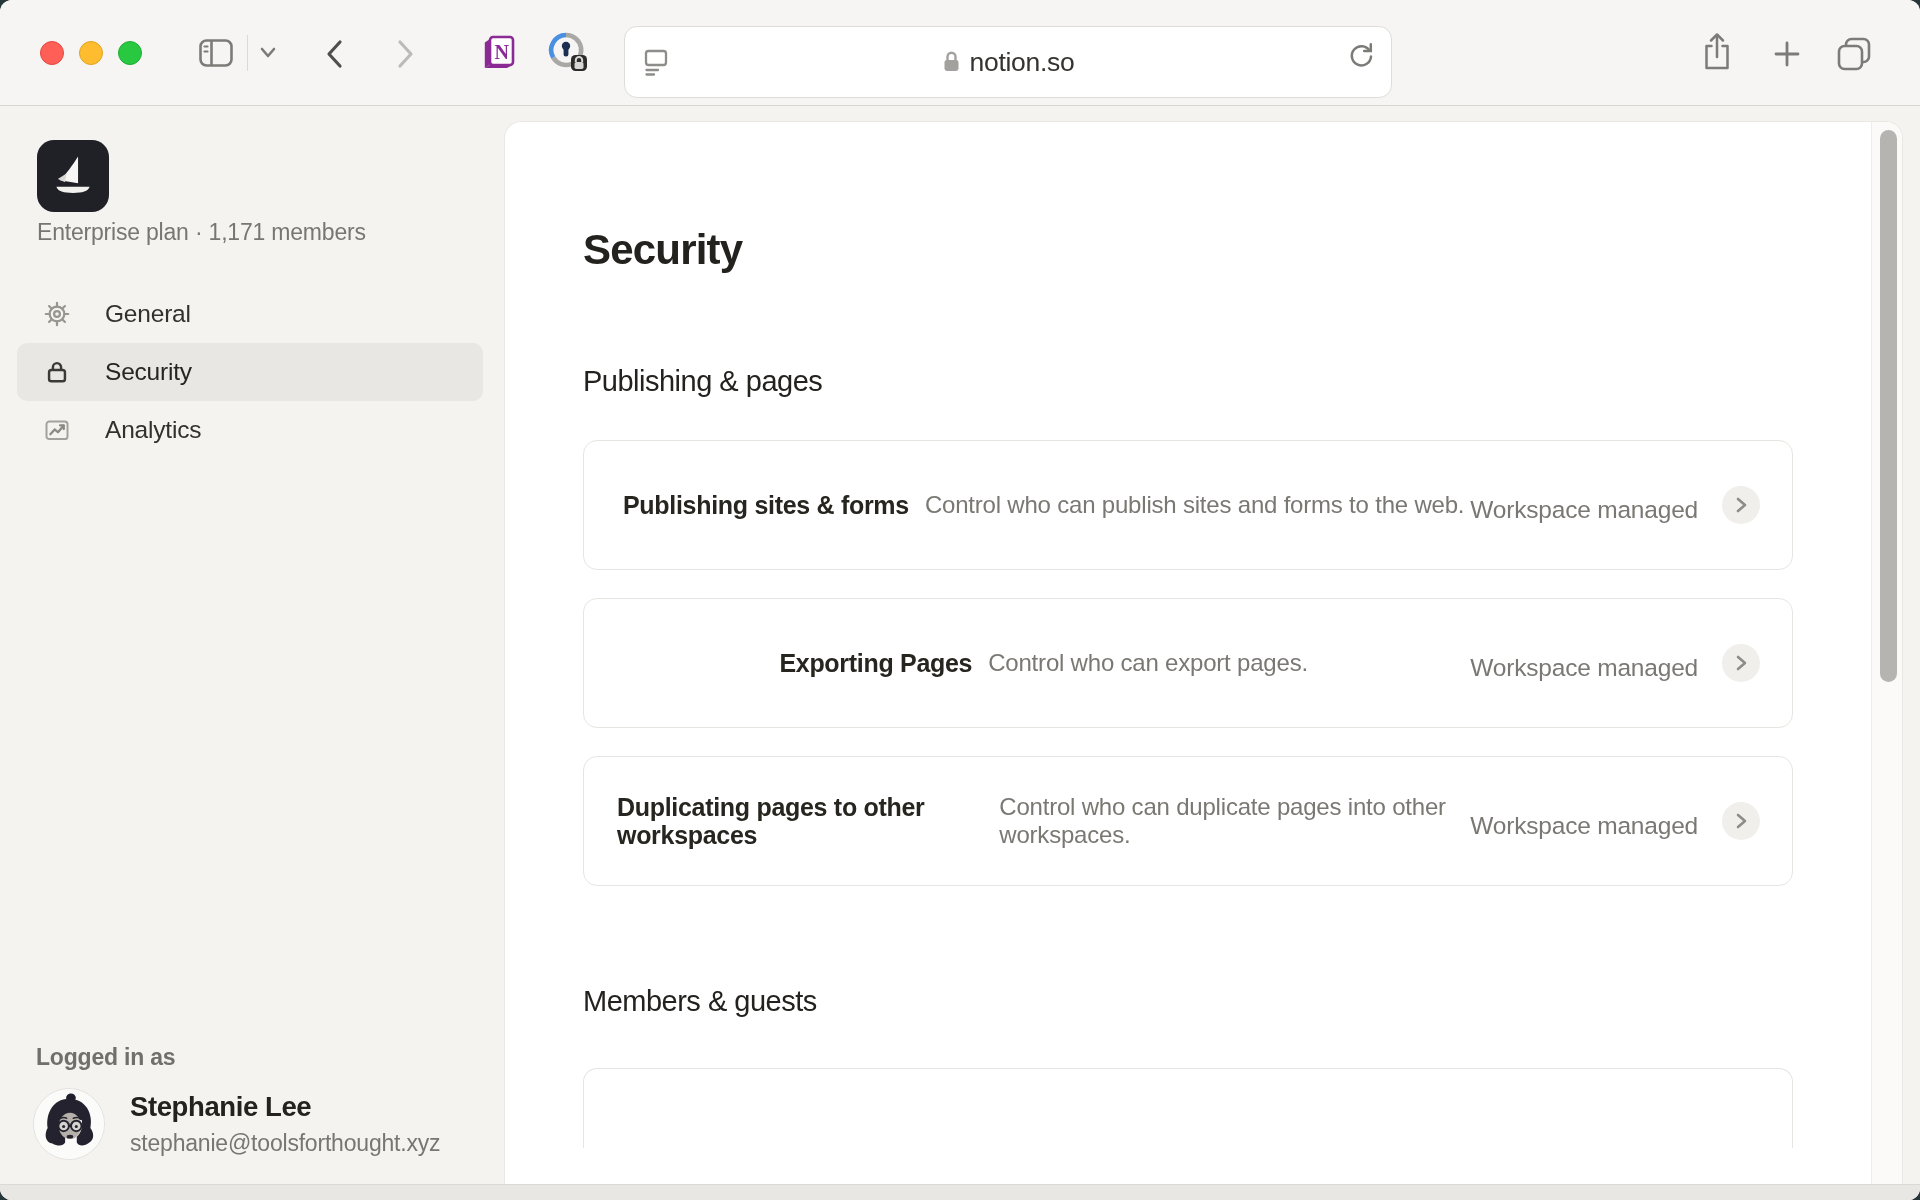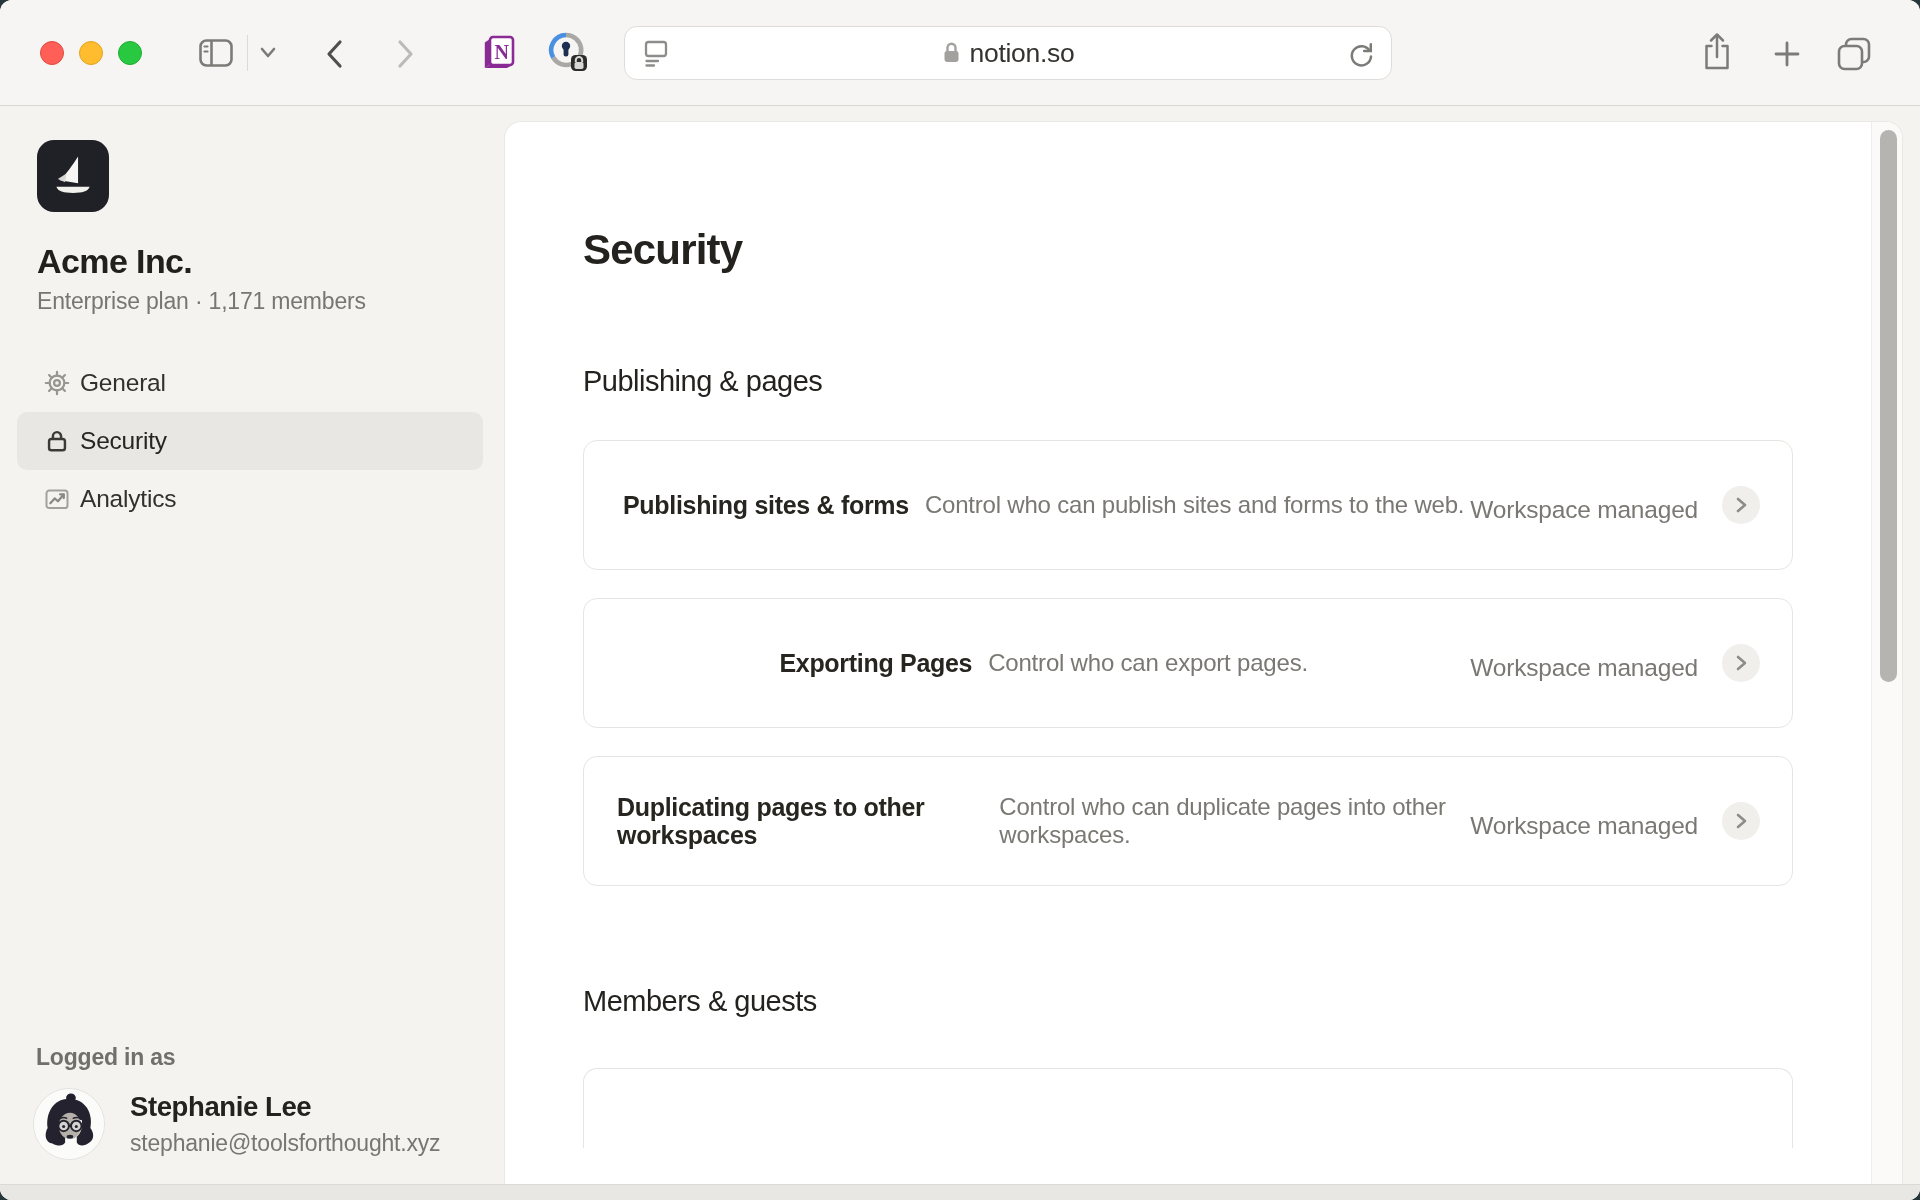--- a/index.html
+++ b/index.html
@@ -9,35 +9,35 @@
   
   .chrome{position:absolute;left:0;top:0;width:1920px;height:106px;background:#f6f5f3;border-bottom:1px solid #d8d6d3;}
   .chrome .abs{position:absolute;}
   .traffic{position:absolute;left:40px;top:41px;display:flex;gap:15px;}
   .tl{width:24px;height:24px;border-radius:50%;}
   .tl.red{background:#ff5f57;border:1px solid #e1483f;}
   .tl.yellow{background:#febc2e;border:1px solid #e0a423;}
   .tl.green{background:#28c840;border:1px solid #1eae31;}
   .chrome-btn{background:none;border:none;padding:0;cursor:default;display:flex;align-items:center;justify-content:center;}
   .divider{position:absolute;left:247px;top:35px;width:1px;height:36px;background:#dcdad7;}
-  .url-bar{position:absolute;left:624px;top:26px;width:768px;height:54px;background:#ffffff;border:1px solid #deddd9;border-radius:13px;display:flex;align-items:center;}
+  .url-bar{position:absolute;left:624px;top:26px;width:768px;height:72px;background:#ffffff;border:1px solid #deddd9;border-radius:13px;display:flex;align-items:center;}
   .url-center{position:absolute;left:0;right:0;top:0;bottom:0;display:flex;align-items:center;justify-content:center;gap:9px;}
   .url-text{font-size:26.5px;color:#34332f;letter-spacing:-0.3px;}
 
   
   .content{position:absolute;left:0;top:107px;right:0;bottom:0;background:#f4f3f0;}
   .footer-strip{position:absolute;left:0;bottom:0;height:16px;width:100%;background:#e8e7e4;border-top:1px solid #dcdad7;z-index:9;}
 
   
   .sidebar{position:absolute;left:0;top:0;bottom:16px;width:505px;padding-top:33px;}
   .ws-logo{width:72px;height:72px;margin-left:37px;border-radius:17px;background:#1f2126;display:flex;align-items:center;justify-content:center;}
   .ws-name{margin:30px 0 0 37px;font-size:34px;font-weight:700;color:#21201d;letter-spacing:-0.6px;}
   .ws-meta{margin:7px 0 0 37px;font-size:23px;color:#787671;}
   .nav{margin:39px 0 0 17px;width:466px;}
-  .nav-item{height:58px;display:flex;align-items:center;padding-left:26px;gap:9px;border-radius:10px;font-size:24.5px;color:#33312d;cursor:default;}
+  .nav-item{height:58px;display:flex;align-items:center;padding-left:26px;gap:34px;border-radius:10px;font-size:24.5px;color:#33312d;cursor:default;}
   .nav-item.selected{background:#e9e7e4;font-weight:500;color:#26251f;}
   .nav-icon{width:28px;height:28px;flex:0 0 28px;display:flex;align-items:center;justify-content:center;}
   .side-footer-label{position:absolute;left:36px;top:937px;font-size:23px;font-weight:600;color:#706f6b;}
   .avatar{position:absolute;left:33px;top:981px;width:72px;height:72px;border-radius:50%;background:#fbfbfa;border:1px solid #e3e2df;overflow:hidden;}
   .user-name{position:absolute;left:130px;top:984px;font-size:27.5px;font-weight:700;color:#23221e;letter-spacing:-0.4px;}
   .user-email{position:absolute;left:130px;top:1023px;font-size:23px;color:#787671;}
 
   
   .panel{position:absolute;left:505px;top:15px;right:18px;bottom:16px;background:#ffffff;border-radius:16px 16px 0 0;box-shadow:0 0 0 1px rgba(0,0,0,0.045);overflow:hidden;}
   .scroll-track{position:absolute;right:0;top:0;bottom:0;width:31px;border-left:1px solid #efedea;background:#fbfaf8;}
@@ -177,21 +177,20 @@
   <div class="content">
 
     <aside class="sidebar">
       <div class="ws-logo">
         <svg width="52" height="52" viewBox="0 0 72 72">
           <path d="M43 9 C36 20 27 33 18 42 L43 46 Z" fill="#f7f6f4"></path>
           <path d="M15 40 L27 32.5 L25 44.5 Z" fill="#d9d8d5"></path>
           <path d="M13 51 H59 C57 57.5 49 59.5 36 59.5 C23 59.5 15 57.5 13 51 Z" fill="#f2f1ee"></path>
         </svg>
       </div>
-      <div class="ws-name">Acme Inc.</div>
       <div class="ws-meta">Enterprise plan · 1,171 members</div>
 
       <nav class="nav">
         <div class="nav-item">
           <span class="nav-icon">
             <svg width="28" height="28" viewBox="0 0 24 24">
                 <g fill="none" stroke="#98968f" stroke-width="1.9" stroke-linecap="round">
                   <circle cx="12" cy="12" r="6.3"></circle>
                   <circle cx="12" cy="12" r="2.5"></circle>
                   <line x1="12" y1="2.4" x2="12" y2="5.7"></line>

